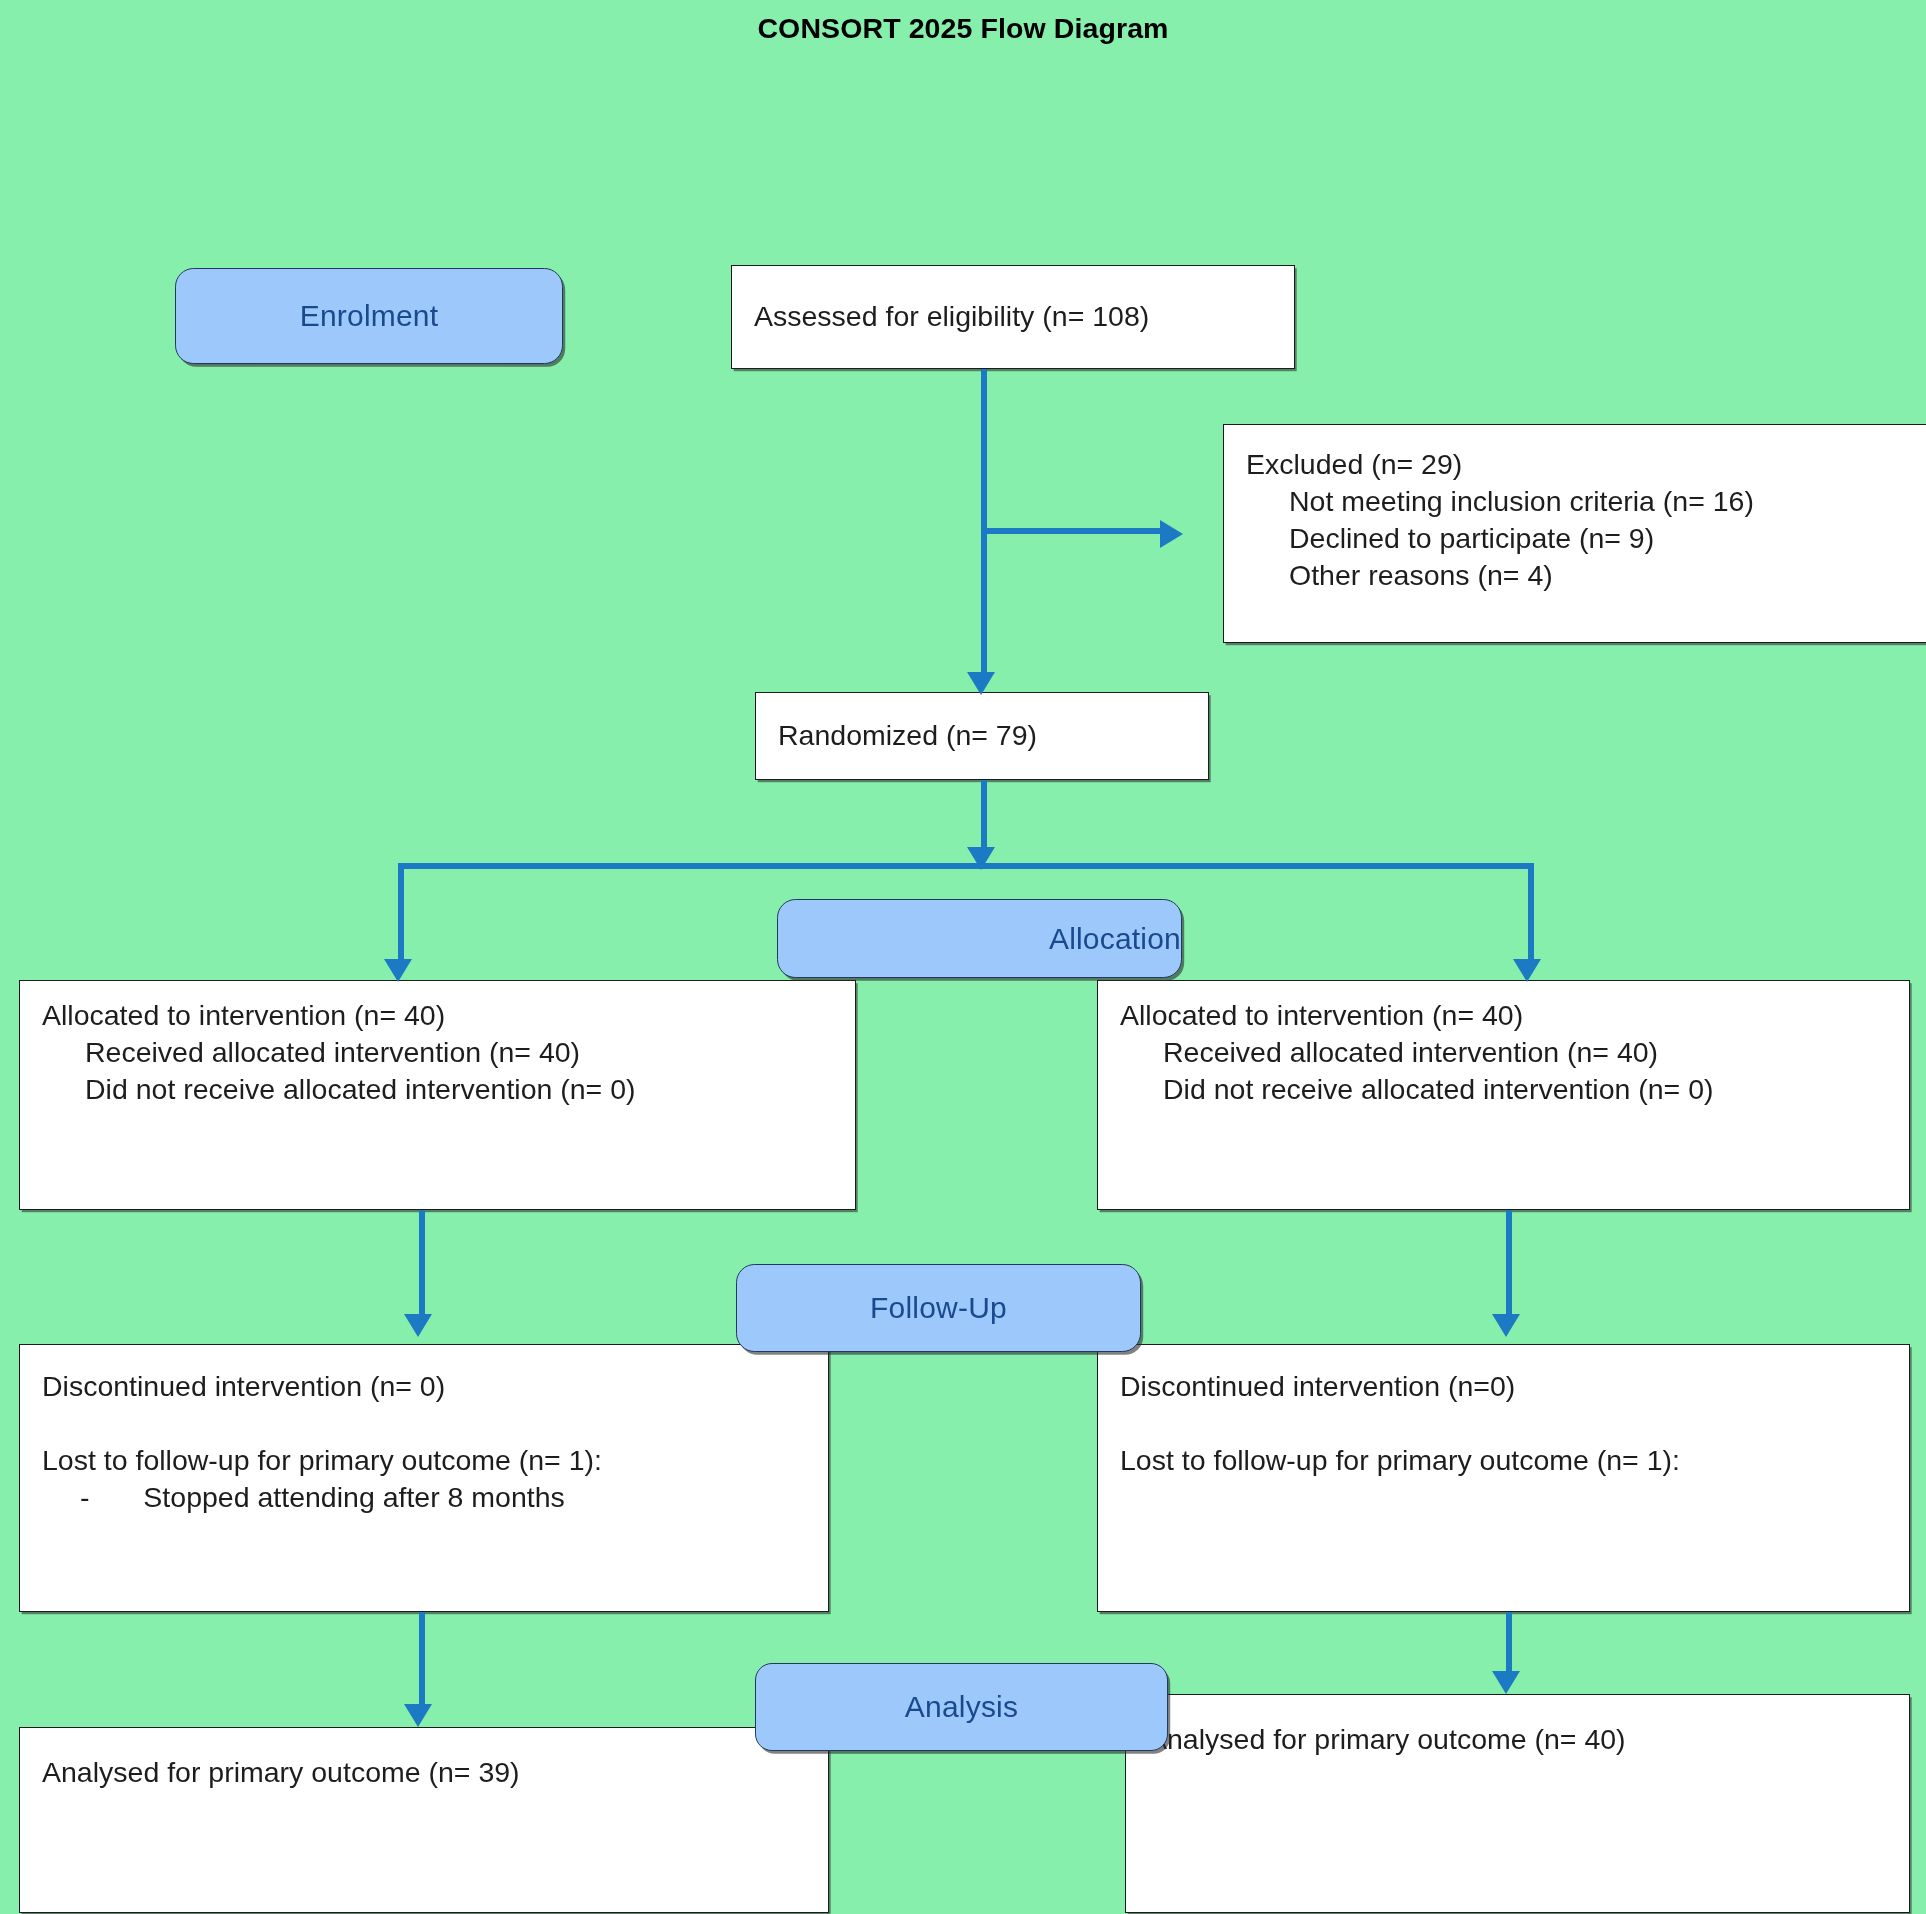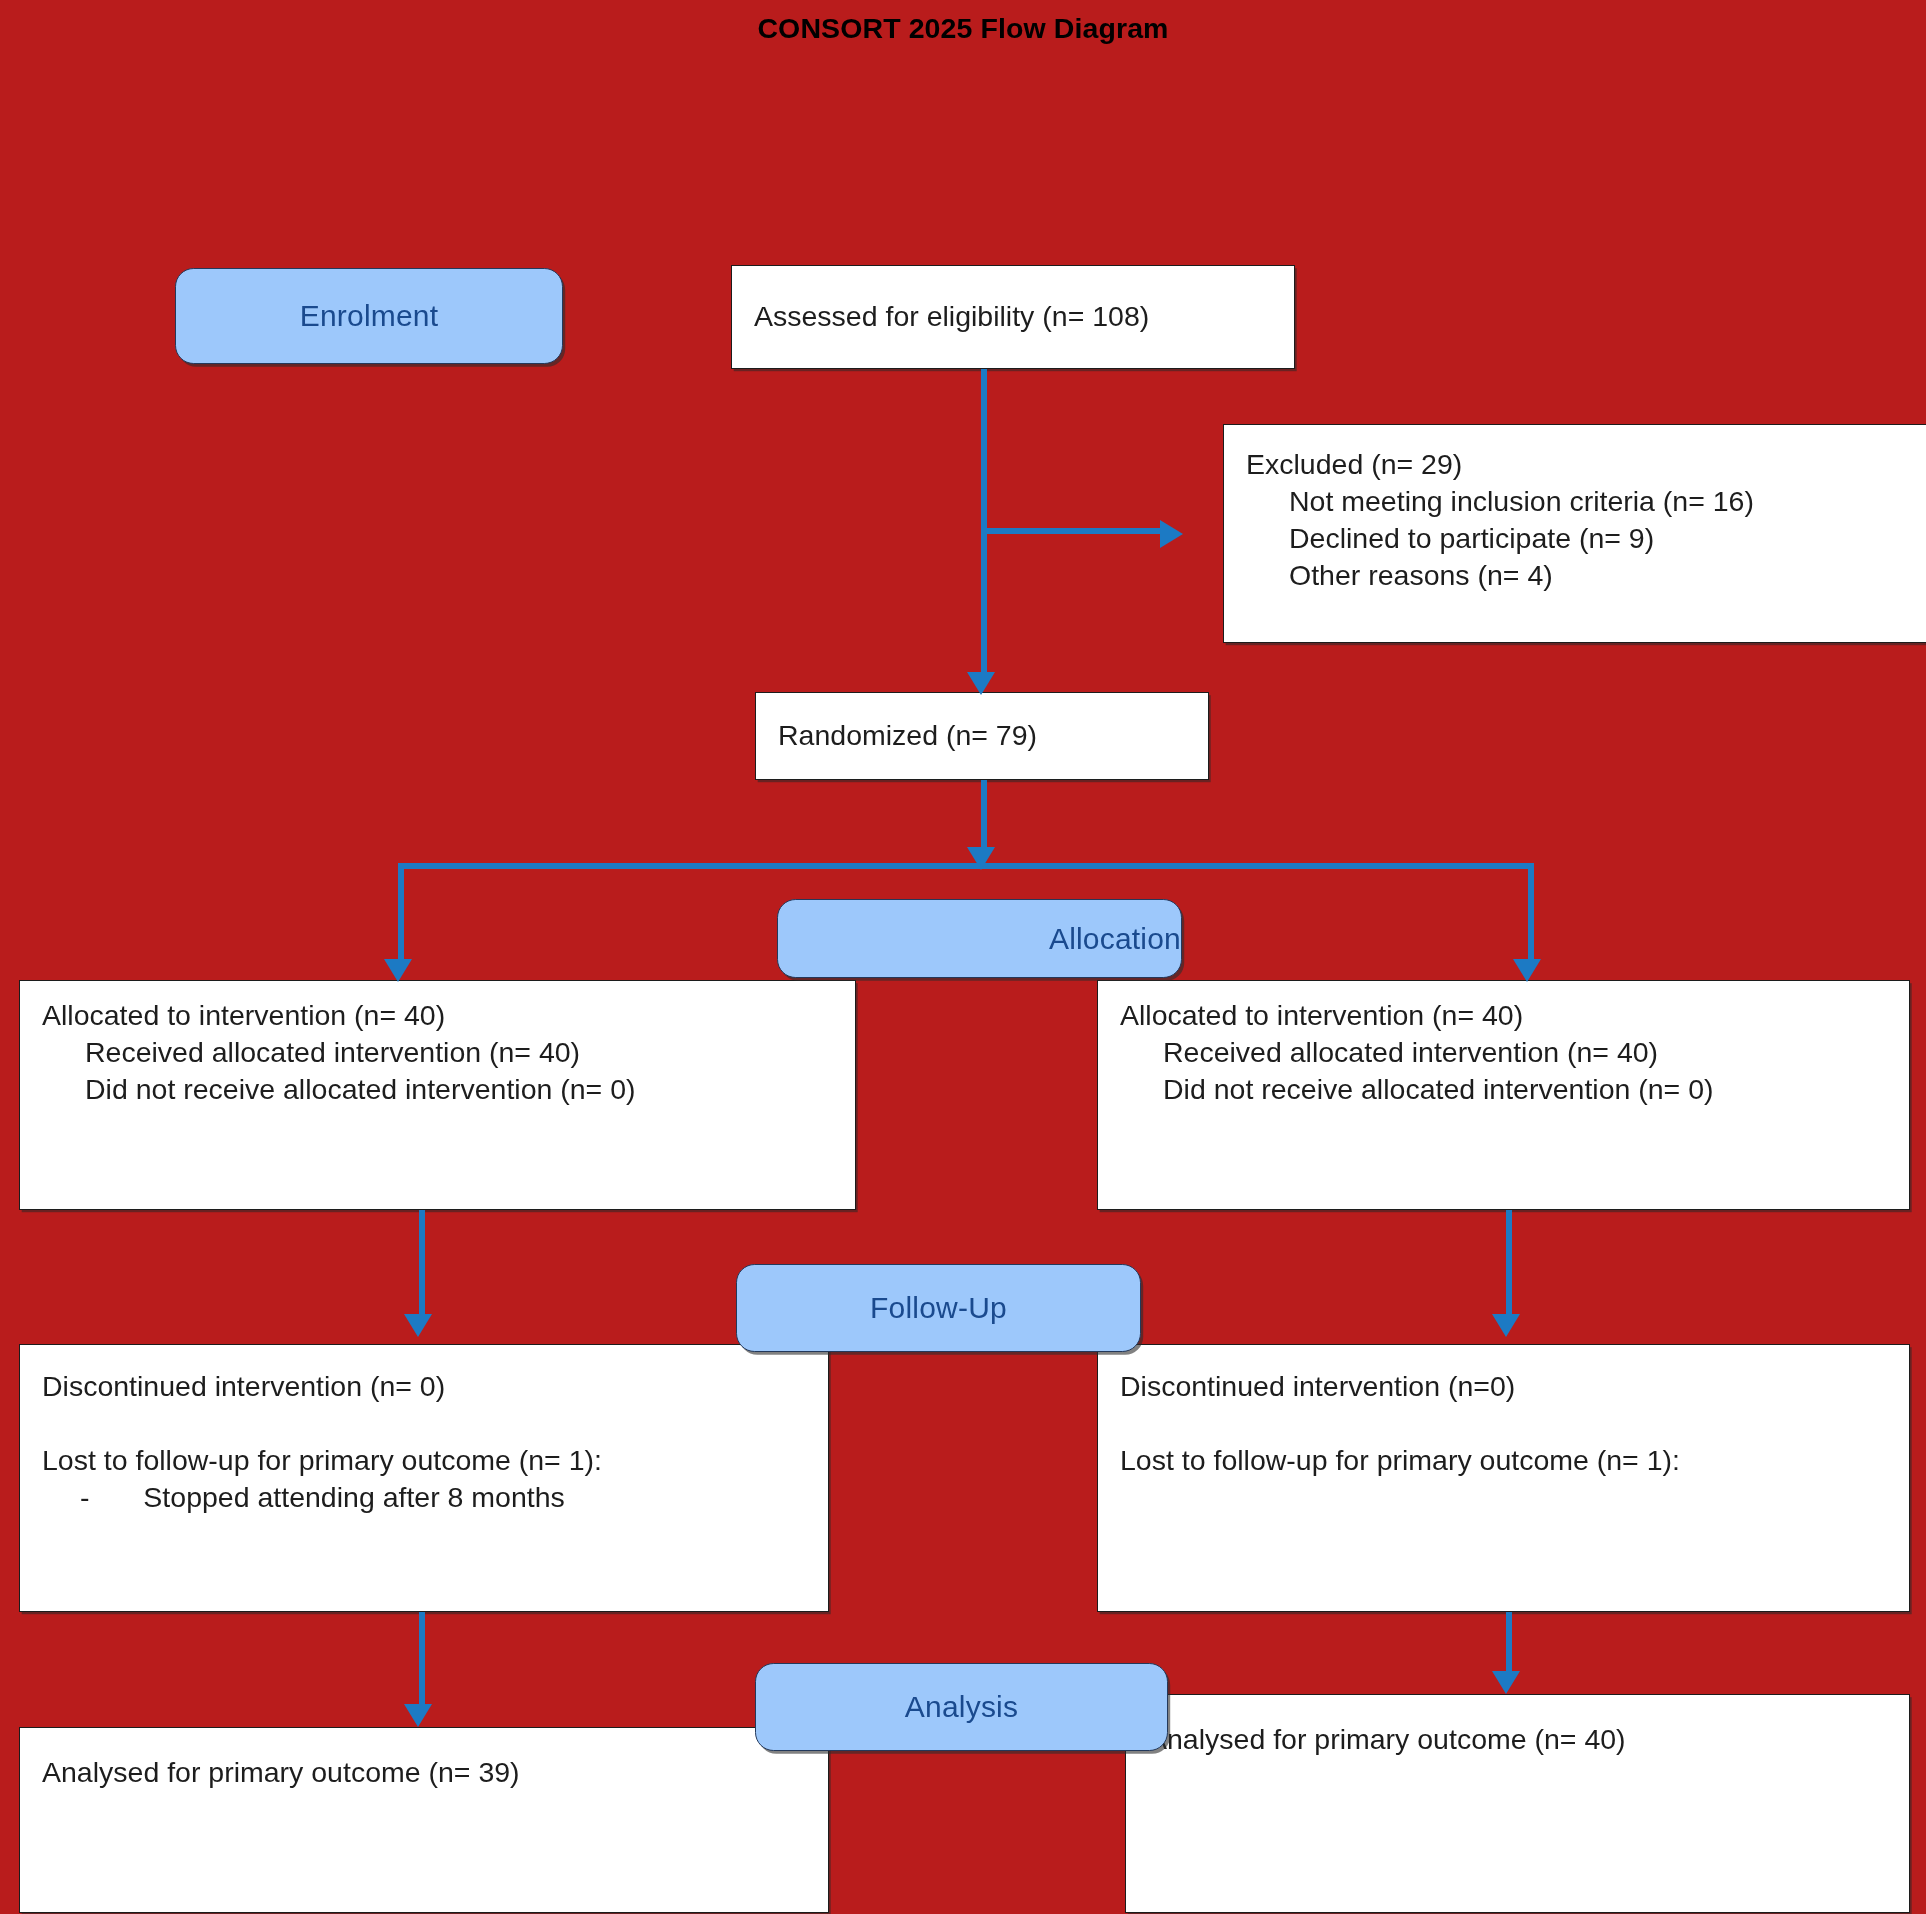--- a/index.html
+++ b/index.html
@@ -8,21 +8,21 @@
     background: #ffffff;
   }
   body {
     font-family: "Liberation Sans", sans-serif;
     color: #1a1a1a;
   }
   #canvas {
     position: relative;
     width: 1926px;
     height: 1914px;
-    background: #b91c1c;
+    background: #86efac;
     overflow: hidden;
   }
 
   
   .title {
     position: absolute;
     left: 0;
     top: 12px;
     width: 1926px;
     text-align: center;
@@ -173,21 +173,21 @@
   <div class="box" style="left:1097px; top:1344px; width:813px; height:268px;">
     <div class="txt" style="top:23px;"><span>Discontinued intervention (n=0)</span><br><br><span>Lost to follow-up for primary outcome (n= 1):</span></div>
   </div>
 
   <div class="vline" style="left:419px; top:1612px; height:96px;"></div>
   <div class="arrow-down" style="left:404px; top:1704px;"></div>
 
   <div class="vline" style="left:1506px; top:1612px; height:63px;"></div>
   <div class="arrow-down" style="left:1492px; top:1671px;"></div>
 
-  <div class="badge" style="left:755px; top:1663px; width:413px; height:88px;">
+  <div class="badge" style="left:755px; top:1663px; width:413px; height:88px;border-radius:17px;">
     <span>Analysis</span>
   </div>
 
   <div class="box" style="left:19px; top:1727px; width:810px; height:186px;">
     <div class="txt" style="top:26px;">Analysed for primary outcome (n= 39)</div>
   </div>
 
   <div class="box" style="left:1125px; top:1694px; width:785px; height:219px;">
     <div class="txt" style="top:26px;">Analysed for primary outcome (n= 40)</div>
   </div>

